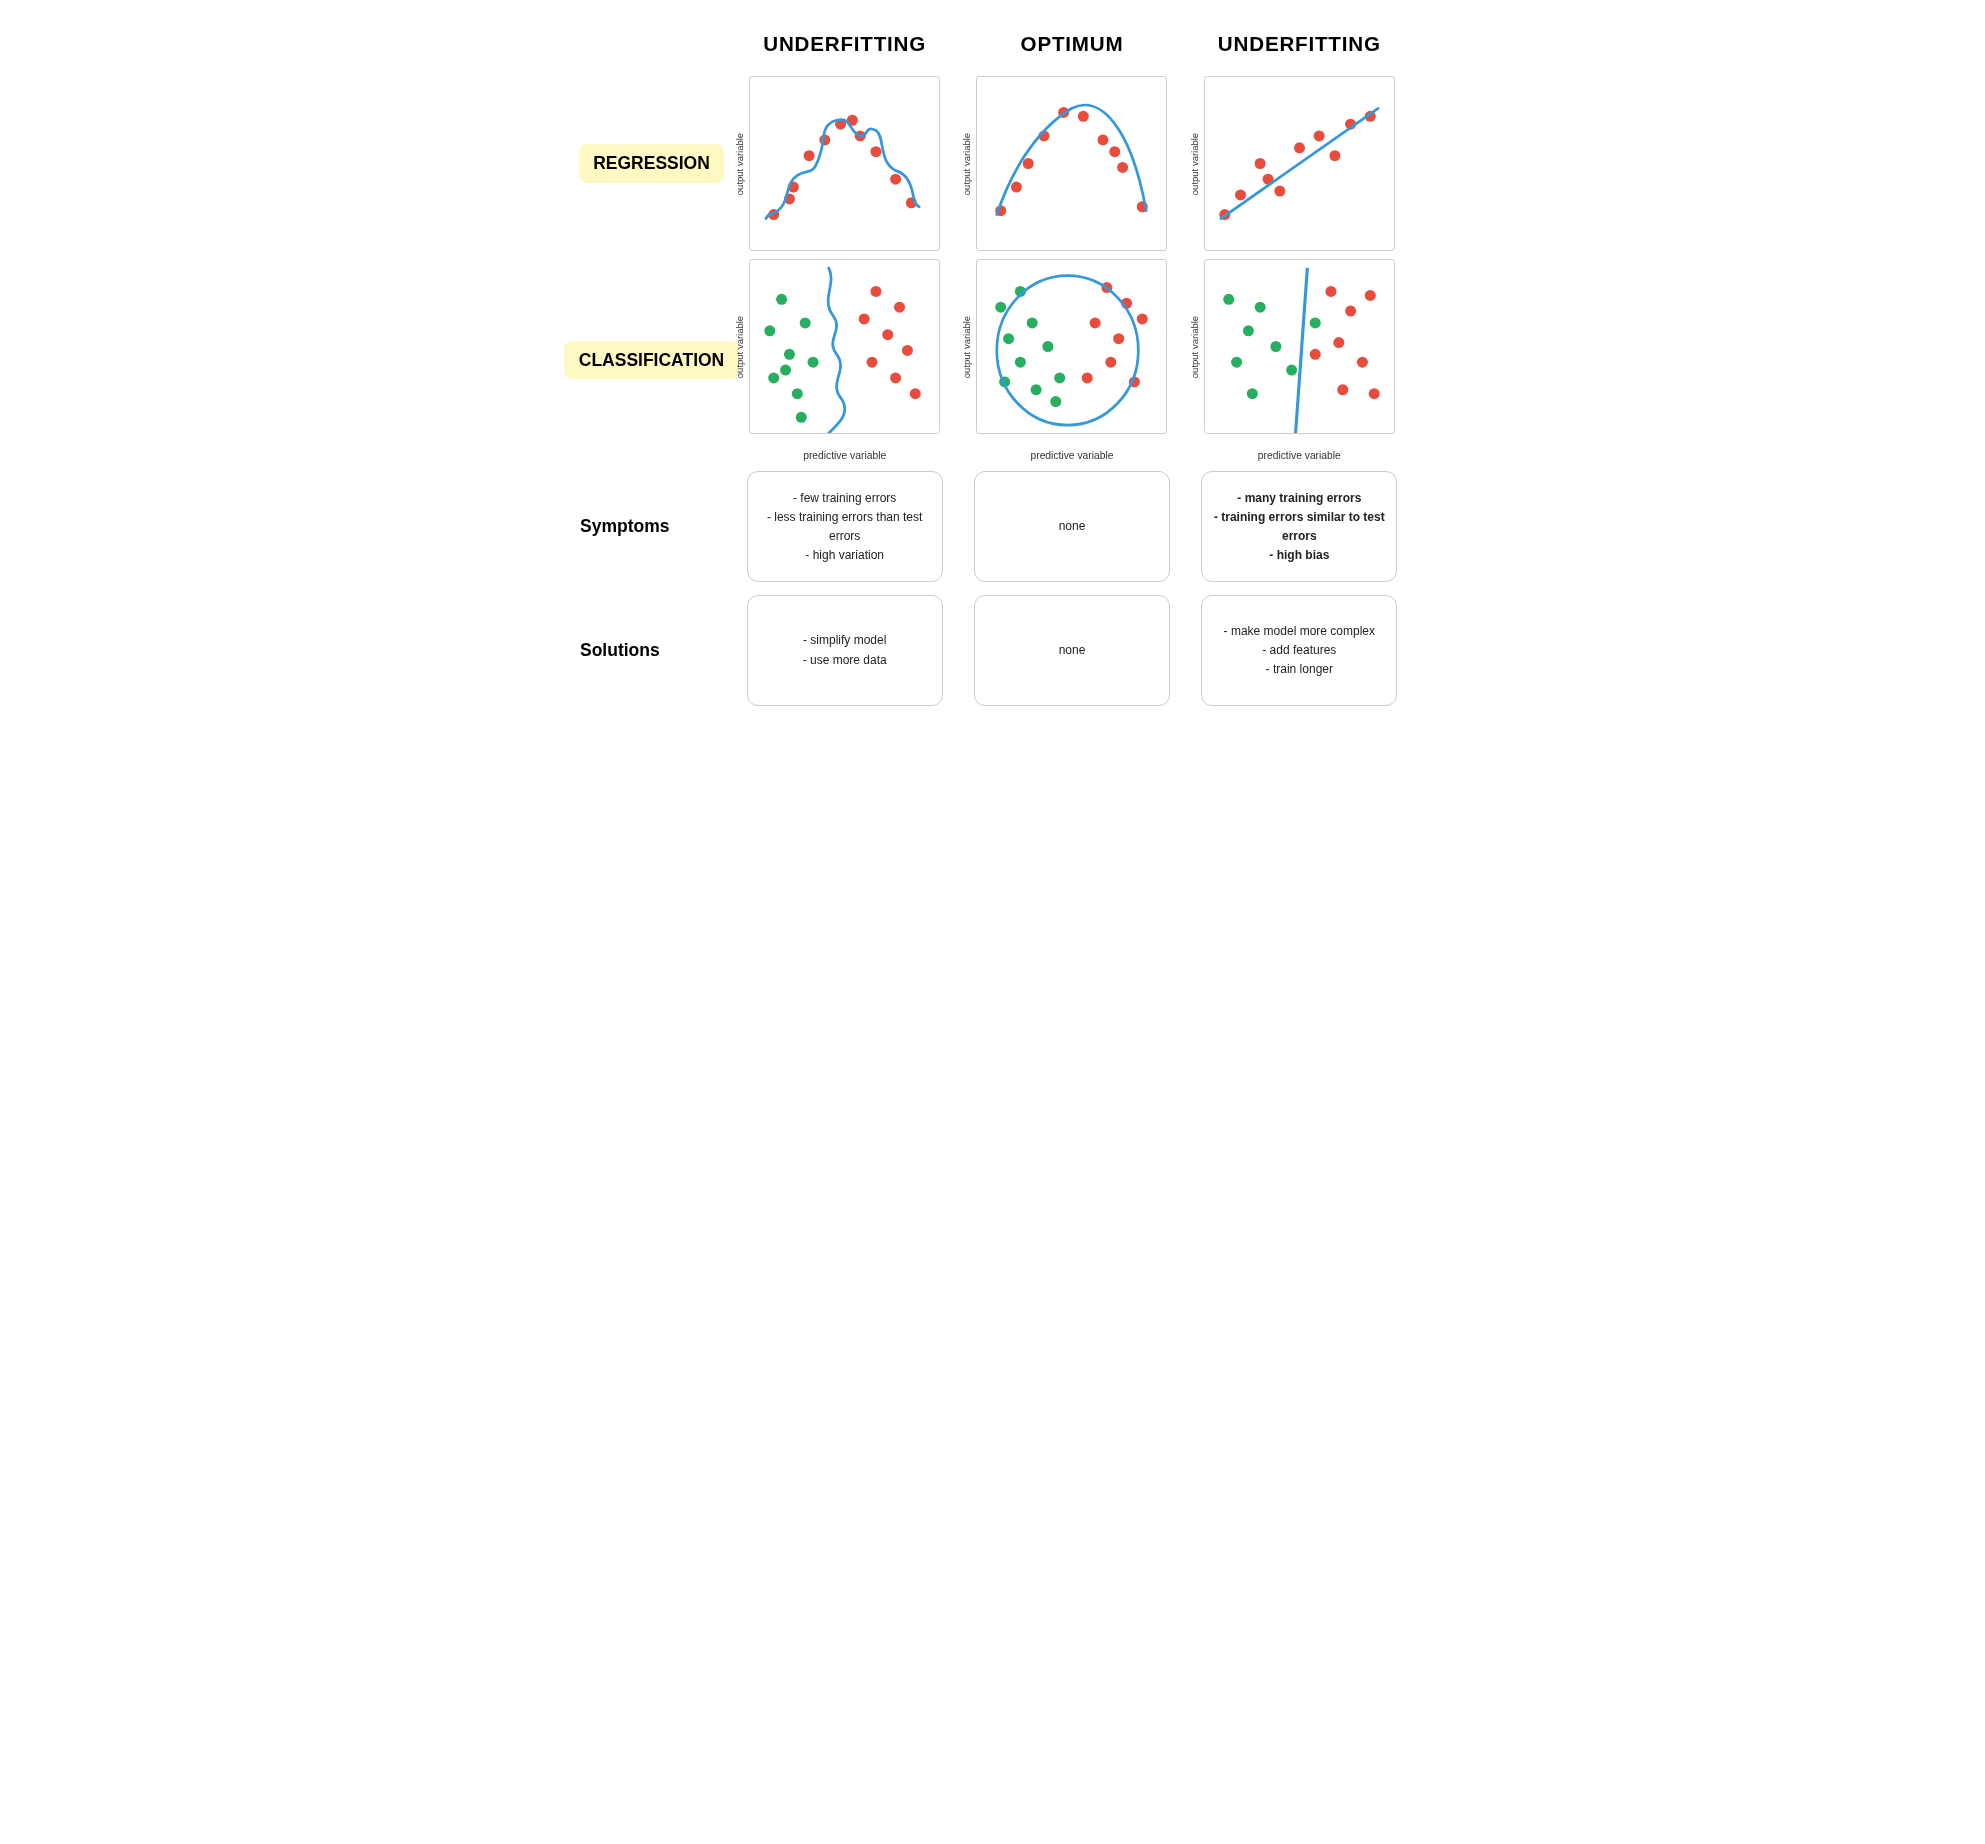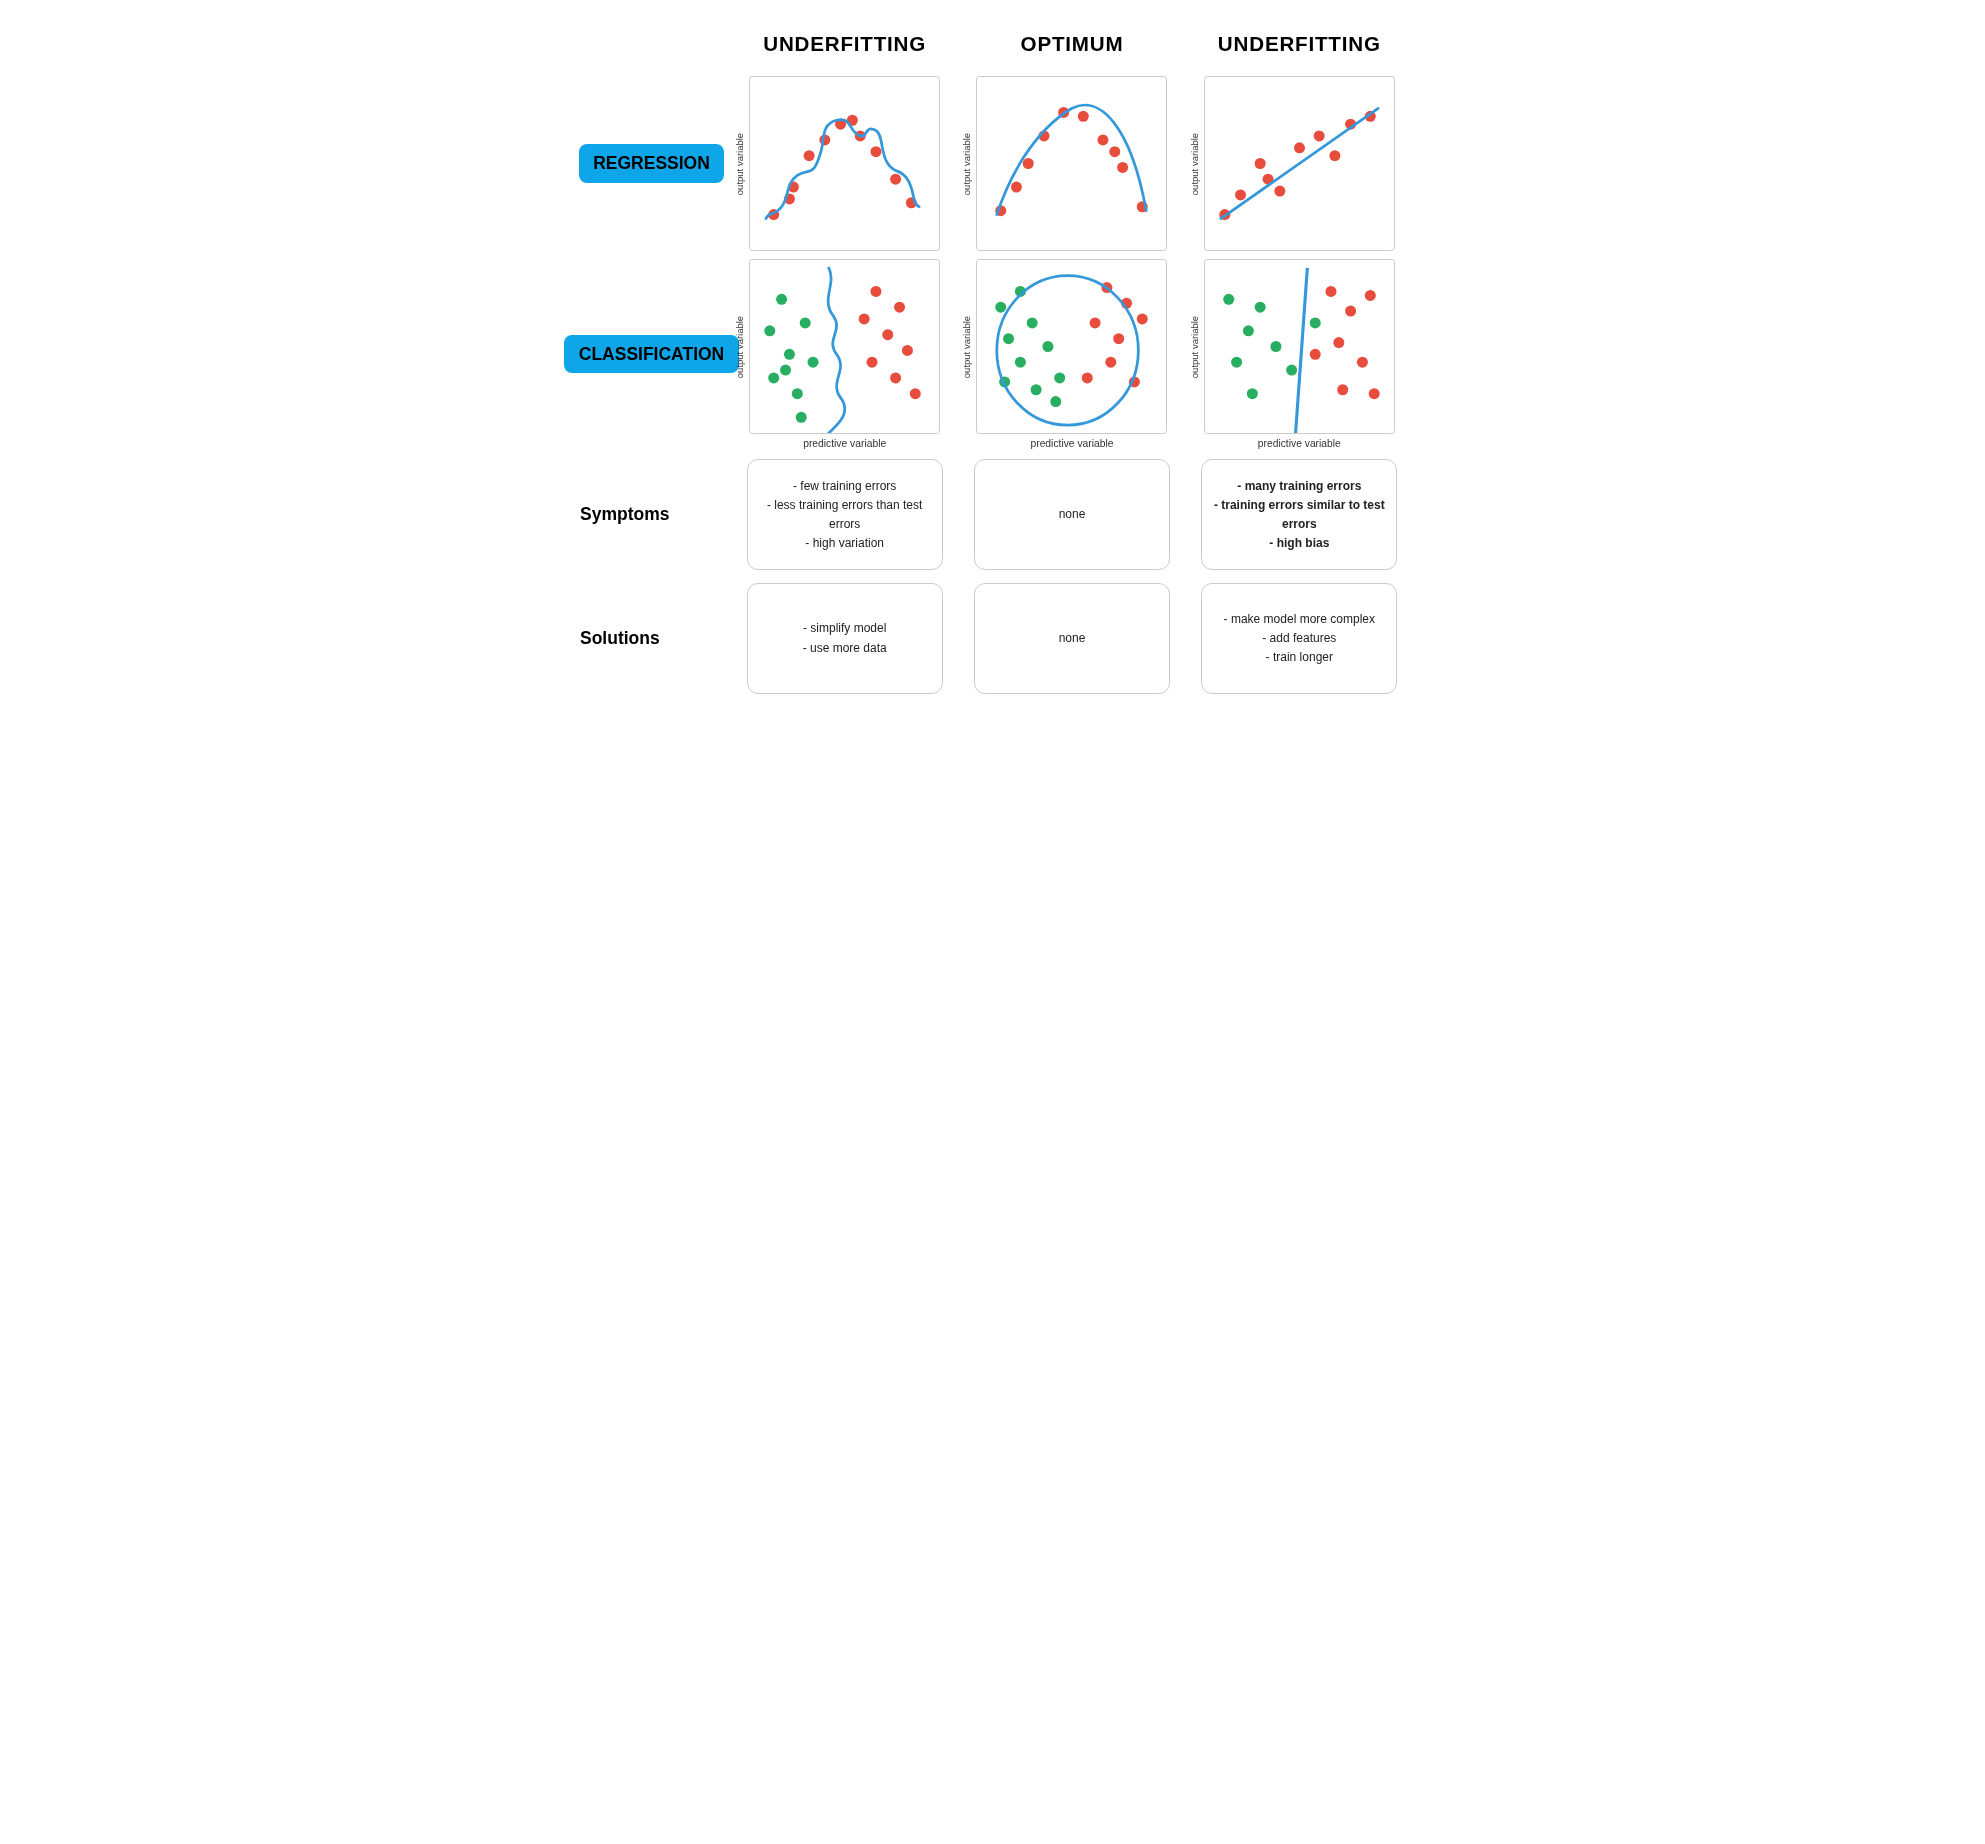--- a/index.html
+++ b/index.html
@@ -32,21 +32,21 @@
     }
 
     
     .row-label {
       display: flex;
       align-items: center;
       justify-content: center;
       padding: 8px;
     }
     .row-label-box {
-      background: #0ea5e9;
+      background: #fef9c3;
       border-radius: 8px;
       padding: 8px 14.3px;
       font-size: 17.5px;
       font-weight: 900;
       line-height: 1.3;
     }
 
     
     .chart-cell {
       padding: 4px;
@@ -73,21 +73,21 @@
       white-space: nowrap;
     }
     .chart-wrapper {
       position: relative;
       display: flex;
       align-items: center;
     }
     .axis-label-x {
       font-size: 10.3px;
       color: #333;
-      margin-top: 4px;
+      margin-top: 16px;
       text-align: center;
     }
 
     
     .section-label {
       display: flex;
       align-items: center;
       justify-content: flex-start;
       padding: 8px;
       font-size: 17.5px;

